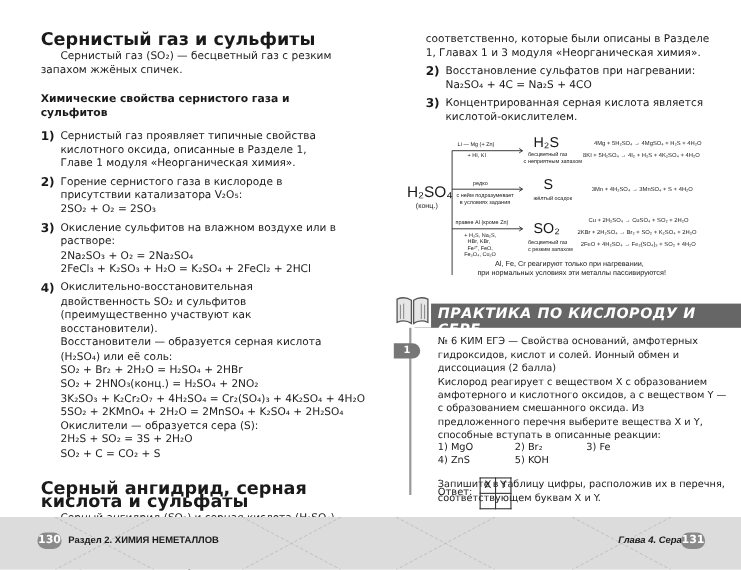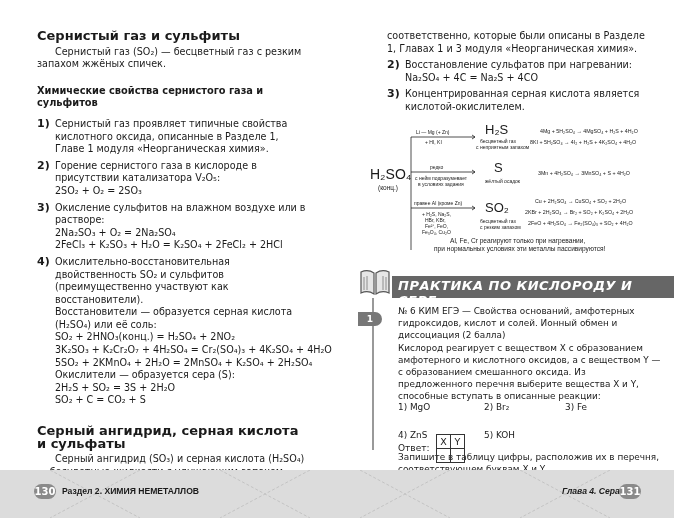--- a/index.html
+++ b/index.html
@@ -2,21 +2,21 @@
 <html><head>
 <meta charset="utf-8">
 <style>
   html, body { margin:0; padding:0; }
   body { width:674px; height:518px; background:#fff; position:relative; overflow:hidden;
          font-family:"DejaVu Sans", sans-serif; color:#1a1a1a; }
   .page { position:absolute; top:0; height:470px; }
   .left { left:0; width:337px; }
   .right { left:337px; width:337px; }
   .col { position:absolute; font-size:9.6px; line-height:12.6px; }
-  .h2 { font-weight:bold; font-size:13px; margin:0; }
+  .h2 { font-weight:bold; font-size:16px; margin:0; }
   .h3 { font-weight:bold; font-size:9.8px; margin:0; }
   .p { margin:0; }
   .ind { text-indent:18px; }
   .item { position:relative; padding-left:18px; margin:0; }
   .num { position:absolute; left:0; top:0; font-weight:bold; font-size:11px; }
   .eq { margin:0; white-space:nowrap; }
   .footer { position:absolute; left:0; top:470px; width:674px; height:48px; background:#dcdcdc; overflow:hidden; }
   .footer svg.deco { position:absolute; left:0; top:0; }
   .pnum { position:absolute; top:14px; width:22px; height:15px; border-radius:8px; background:#8a8a8a; color:#fff;
           font-weight:bold; font-size:10px; line-height:15px; text-align:center; }
@@ -54,20 +54,21 @@
     <div class="item" style="margin-top:4px;">
       <span class="num">3)</span>
       <p class="p">Окисление сульфитов на влажном воздухе или в растворе:</p>
       <p class="eq">2Na₂SO₃ + O₂ = 2Na₂SO₄</p>
       <p class="eq">2FeCl₃ + K₂SO₃ + H₂O = K₂SO₄ + 2FeCl₂ + 2HCl</p>
     </div>
     <div class="item" style="margin-top:4px;">
       <span class="num">4)</span>
       <p class="p">Окислительно-восстановительная двойственность SO₂ и сульфитов (преимущественно участвуют как восстановители).</p>
       <p class="p">Восстановители — образуется серная кислота (H₂SO₄) или её соль:</p>
+      <p class="eq">SO₂ + Br₂ + 2H₂O = H₂SO₄ + 2HBr</p>
       <p class="eq">SO₂ + 2HNO₃(конц.) = H₂SO₄ + 2NO₂</p>
       <p class="eq">3K₂SO₃ + K₂Cr₂O₇ + 4H₂SO₄ = Cr₂(SO₄)₃ + 4K₂SO₄ + 4H₂O</p>
       <p class="eq">5SO₂ + 2KMnO₄ + 2H₂O = 2MnSO₄ + K₂SO₄ + 2H₂SO₄</p>
       <p class="p">Окислители — образуется сера (S):</p>
       <p class="eq">2H₂S + SO₂ = 3S + 2H₂O</p>
       <p class="eq">SO₂ + C = CO₂ + S</p>
     </div>
 
     <p class="h2" style="margin-top:18px;">Серный ангидрид, серная кислота и сульфаты</p>
     <p class="p ind" style="margin-top:3px;">Серный ангидрид (SO₃) и серная кислота (H₂SO₄) — бесцветные жидкости с удушающим запахом.</p>
@@ -146,21 +147,21 @@
   <line x1="25" y1="10" x2="25" y2="24" stroke="#777" stroke-width="0.8"></line>
   <line x1="28" y1="11" x2="28" y2="24" stroke="#777" stroke-width="0.8"></line>
 </svg>
 <div class="band-title">ПРАКТИКА ПО КИСЛОРОДУ И СЕРЕ</div>
 <div class="task-line"></div>
 <div class="task-badge">1</div>
 
 <div class="col" style="left:398px; top:306px; width:265px; font-size:8.9px; line-height:11.8px;">
   <p class="p">№ 6 КИМ ЕГЭ — Свойства оснований, амфотерных гидроксидов, кислот и солей. Ионный обмен и диссоциация (2 балла)</p>
   <p class="p" style="margin-top:2px;">Кислород реагирует с веществом X с образованием амфотерного и кислотного оксидов, а с веществом Y — с образованием смешанного оксида. Из предложенного перечня выберите вещества X и Y, способные вступать в описанные реакции:</p>
-  <div style="display:grid; grid-template-columns:70px 65px 70px;gap:16px;">
+  <div style="display:grid; grid-template-columns:70px 65px 70px;">
     <span>1) MgO</span>
     <span>2) Br₂</span>
     <span>3) Fe</span>
     <span>4) ZnS</span>
     <span>5) KOH</span>
   </div>
   <p class="p" style="margin-top:10px;">Запишите в таблицу цифры, расположив их в перечня, соответствующем буквам X и Y.</p>
 </div>
 <div style="position:absolute; left:398px; top:443px; font-size:9px;">Ответ:</div>
 <table class="ans-table" style="left:436px; top:434px;">

